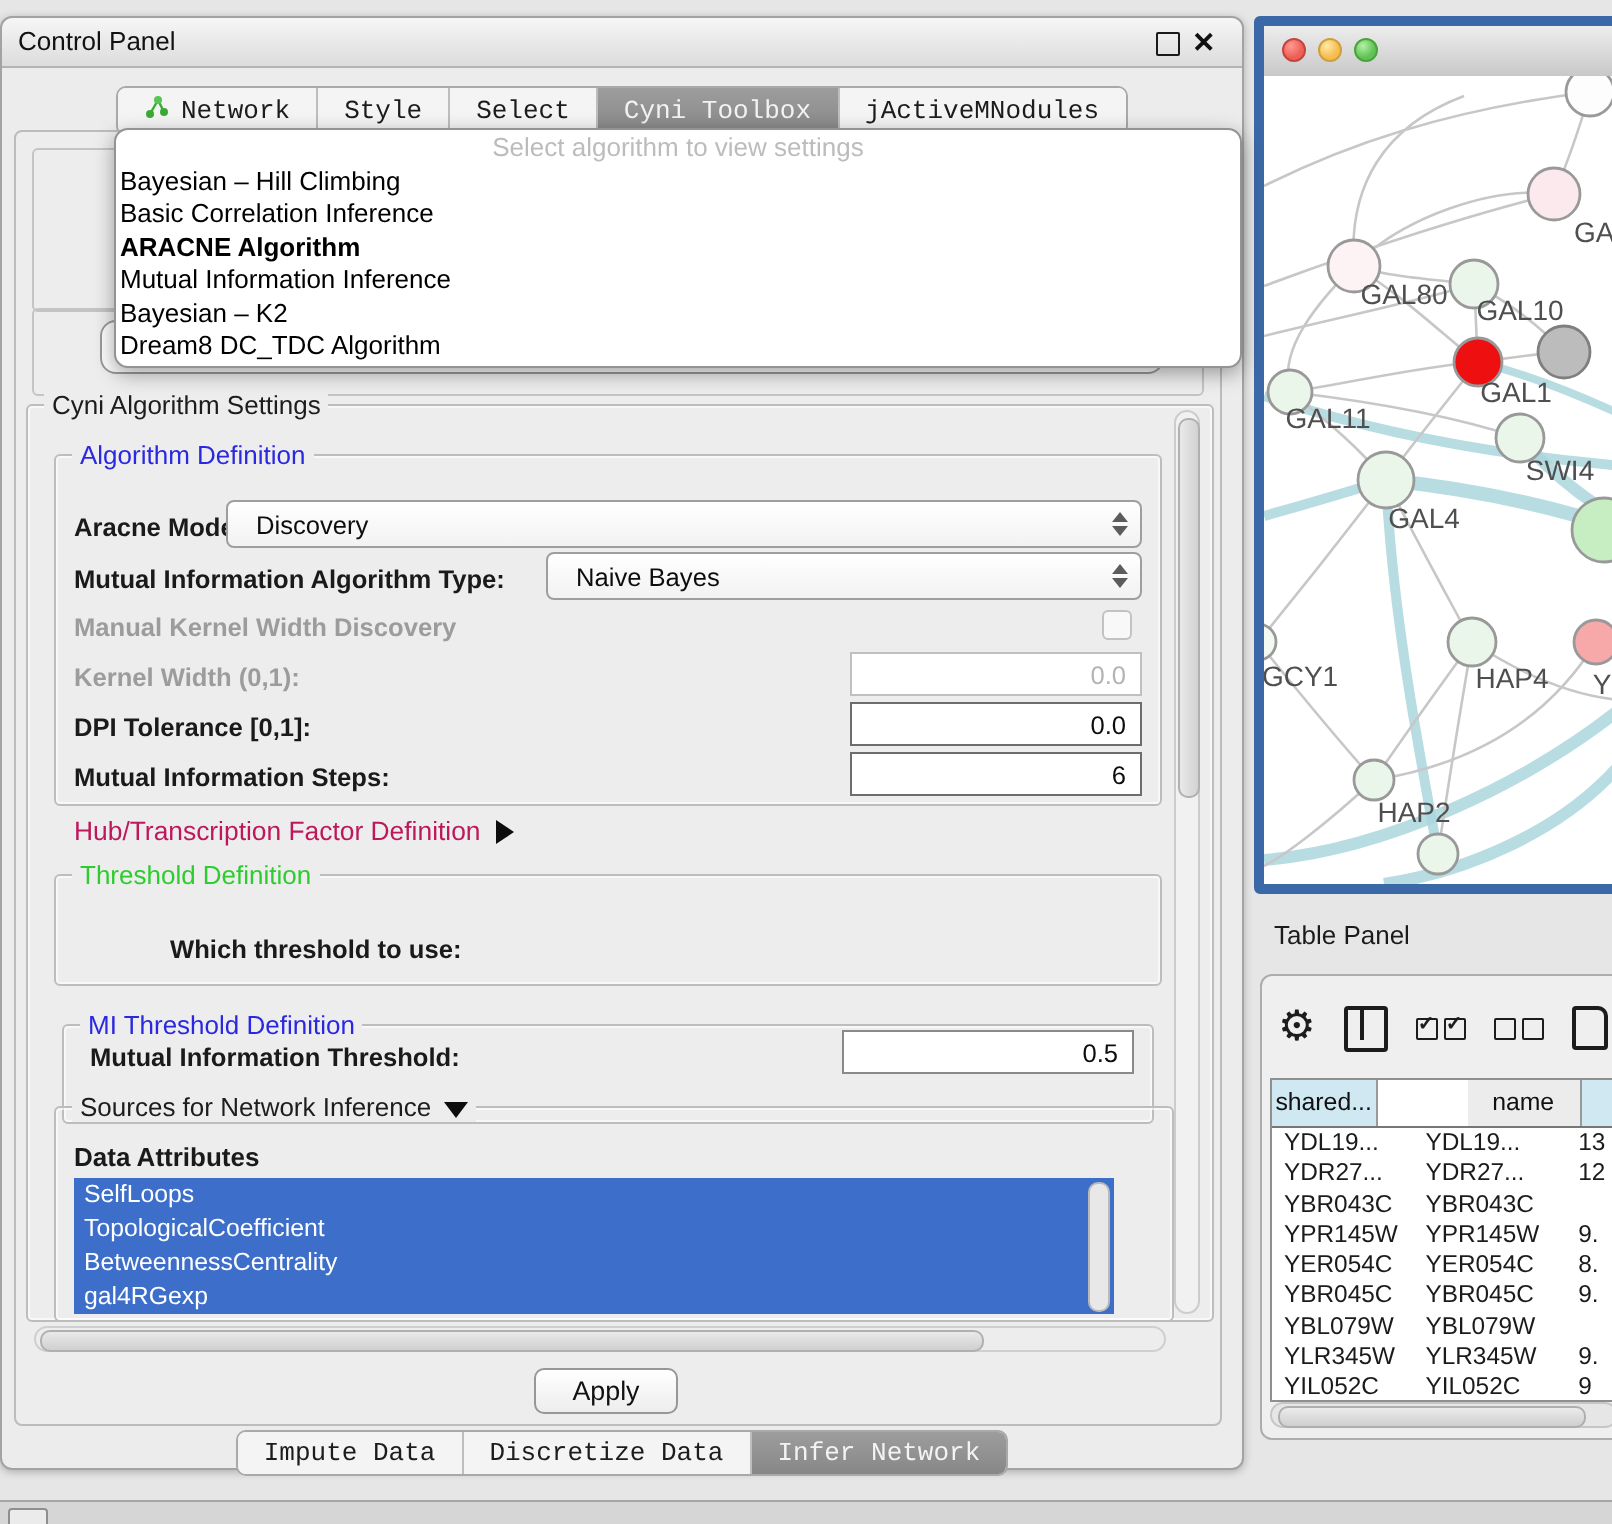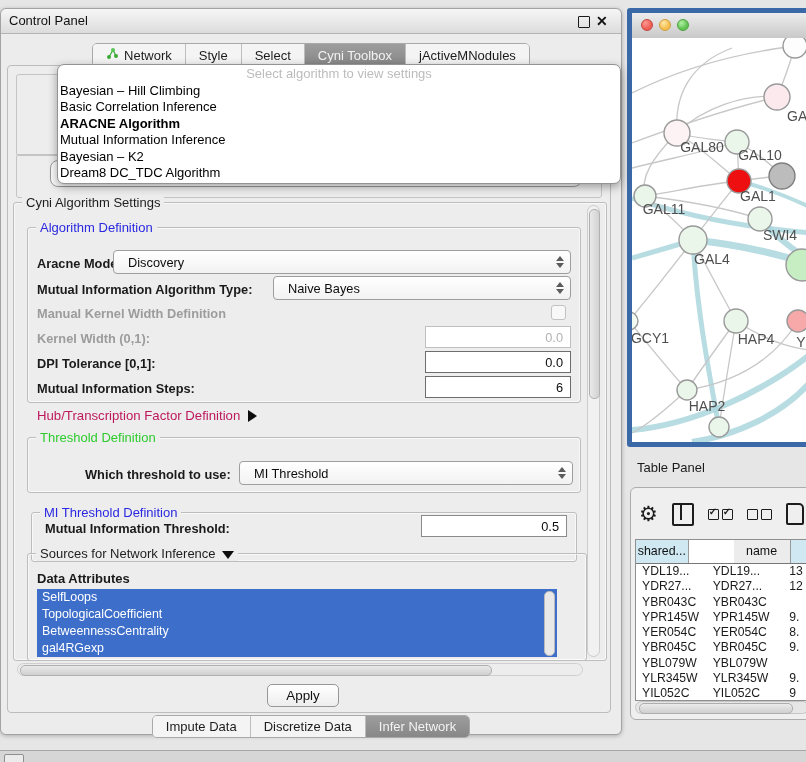--- a/index.html
+++ b/index.html
@@ -10,21 +10,21 @@
   .titlebar{position:absolute;left:0;top:0;width:100%;height:24px;border-radius:6px 6px 0 0;
     background:linear-gradient(#f6f6f6,#dcdcdc);border-bottom:1px solid #b3b3b3;}
   .cp-title{position:absolute;left:8px;top:4px;font-size:13px;color:#111;}
   .float-btn{position:absolute;left:577px;top:7px;width:10px;height:10px;border:1.6px solid #1a1a1a;border-radius:1px;}
   .close-btn{position:absolute;left:595px;top:3px;font-size:14px;font-weight:bold;color:#111;line-height:18px;}
   
   .segbar{position:absolute;display:flex;border:1px solid #a9a9a9;border-radius:5px;overflow:hidden;background:#f4f4f4;}
   .cp-tabs-wrap{position:absolute;left:0;top:34px;width:620px;display:flex;justify-content:center;}
   .cp-tabs-wrap .segbar{position:relative;}
   .seg{display:flex;align-items:center;gap:5px;padding:3px 13px;font-size:13px;color:#1c1c1c;
-    border-right:1px solid #bdbdbd;background:#f4f4f4;white-space:nowrap;}
+    border-right:1px solid #bdbdbd;background:#f4f4f4;white-space:nowrap;font-family:Liberation Mono, monospace;}
   .seg:last-child{border-right:none;}
   .seg.sel{background:linear-gradient(#9d9d9d,#878787);color:#f3f3f3;}
   
   .tabpane{position:absolute;left:6px;top:56px;width:602px;height:646px;border:1px solid #bcbcbc;border-radius:4px;background:#ededed;}
   
   .bg-group{position:absolute;border:1px solid #c4c4c4;border-radius:3px;}
   .focus-combo{position:absolute;left:370px;top:96px;width:226px;height:26px;background:linear-gradient(#fff,#f0f0f0);
     border:1px solid #8a8a8a;border-radius:5px;box-shadow:0 0 0 3px #85b7e8;}
   .focus-combo .arrows{position:absolute;right:5px;top:6px;}
   .gal-combo{position:absolute;left:48px;top:150px;width:532px;height:27px;background:#fbfbfb;border:1px solid #9a9a9a;
@@ -182,21 +182,21 @@
         </span>
     </div>
     <span class="lbl" style="left:36px;top:273px;">Mutual Information Algorithm Type:</span>
     <div class="combo" style="left:272px;top:267px;width:298px;">
       <span class="val">Naive Bayes</span>
       <span class="arrows">
           <span class="tri-up"></span>
           <span class="tri-dn"></span>
         </span>
     </div>
-    <span class="lbl dis" style="left:36px;top:297px;">Manual Kernel Width Definition</span>
+    <span class="lbl dis" style="left:36px;top:297px;">Manual Kernel Width Discovery</span>
     <span class="checkbox" style="left:550px;top:296px;"></span>
     <span class="lbl dis" style="left:36px;top:322px;">Kernel Width (0,1):</span>
     <div class="field dis" style="left:424px;top:317px;width:146px;">
       <input readonly="" value="0.0" style="">
     </div>
     <span class="lbl" style="left:36px;top:347px;">DPI Tolerance [0,1]:</span>
     <div class="field" style="left:424px;top:342px;width:146px;">
       <input readonly="" value="0.0" style="">
     </div>
     <span class="lbl" style="left:36px;top:372px;">Mutual Information Steps:</span>
@@ -205,27 +205,20 @@
     </div>
 
     <span class="plainrow" style="left:36px;top:399px;">
       <span>Hub/Transcription Factor Definition</span><span class="tri-right"></span>
     </span>
 
     <div class="gbox" style="left:26px;top:428px;width:552px;height:54px;">
       <span class="gtitle green">Threshold Definition</span>
     </div>
     <span class="lbl" style="left:84px;top:458px;">Which threshold to use:</span>
-    <div class="combo" style="left:238px;top:452px;width:334px;">
-      <span class="val">MI Threshold</span>
-      <span class="arrows">
-          <span class="tri-up"></span>
-          <span class="tri-dn"></span>
-        </span>
-    </div>
 
     <div class="gbox" style="left:30px;top:488px;width:544px;height:48px;margin-top:15px;">
       <span class="gtitle blue">MI Threshold Definition</span>
     </div>
     <span class="lbl" style="left:44px;top:512px;">Mutual Information Threshold:</span>
     <div class="field" style="left:420px;top:506px;width:146px;border-width:1px;border-color:#8a8a8a;">
       <input readonly="" value="0.5" style="">
     </div>
 
     <div class="gbox" style="left:26px;top:544px;width:558px;height:106px;">

